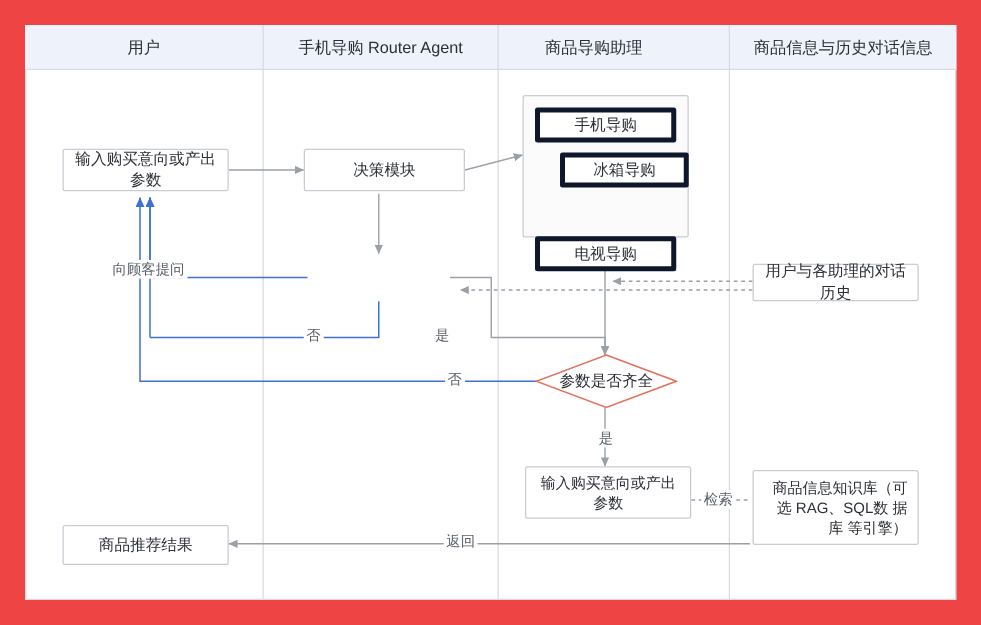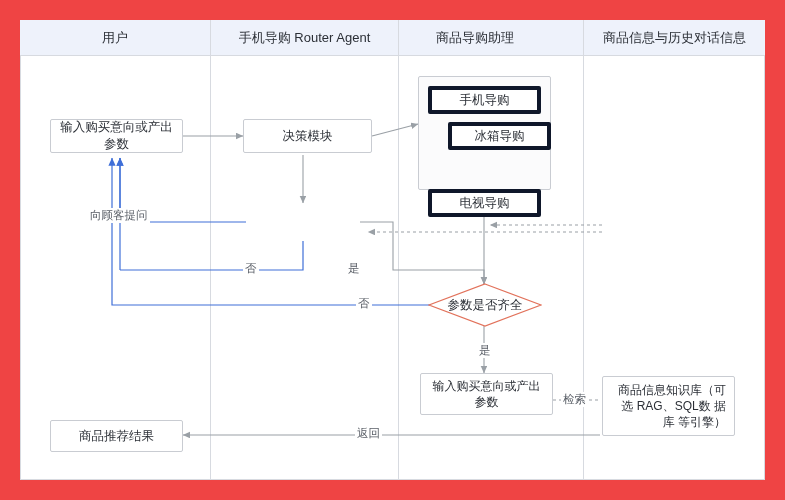--- a/index.html
+++ b/index.html
@@ -183,20 +183,21 @@
   <div class="node sub" style="left:428px; top:158px; width:113px; height:28px;margin-top:31px;">电视导购</div>
 
 
   <div class="diamond-wrap" style="left:428px; top:283px; width:114px; height:44px;">
     <svg class="diamond-shape" viewBox="0 0 114 44" preserveAspectRatio="none">
       <polygon points="57,1 113,22 57,43 1,22" fill="#ffffff" stroke="#e2725b" stroke-width="1.2"></polygon>
     </svg>
     <div class="diamond-label">参数是否齐全</div>
   </div>
 
+  <div class="node" style="left:602px; top:211px; width:133px; height:30px;">用户与各助理的对话历史</div>
 
   <div class="node" style="left:420px; top:373px; width:133px; height:42px; font-size:12px;">输入购买意向或产出参数</div>
 
   <div class="node" style="left:602px; top:376px; width:133px; height:60px; font-size:12px; text-align:right; justify-content:flex-start; padding:6px 8px;">商品信息知识库（可选 RAG、SQL数 据库 等引擎）</div>
 
   <div class="node" style="left:50px; top:420px; width:133px; height:32px;">商品推荐结果</div>
 
   <div class="edge-label" style="left:88px; top:208px;">向顾客提问</div>
   <div class="edge-label" style="left:243px; top:261px;">否</div>
   <div class="edge-label" style="left:346px; top:261px;">是</div>

